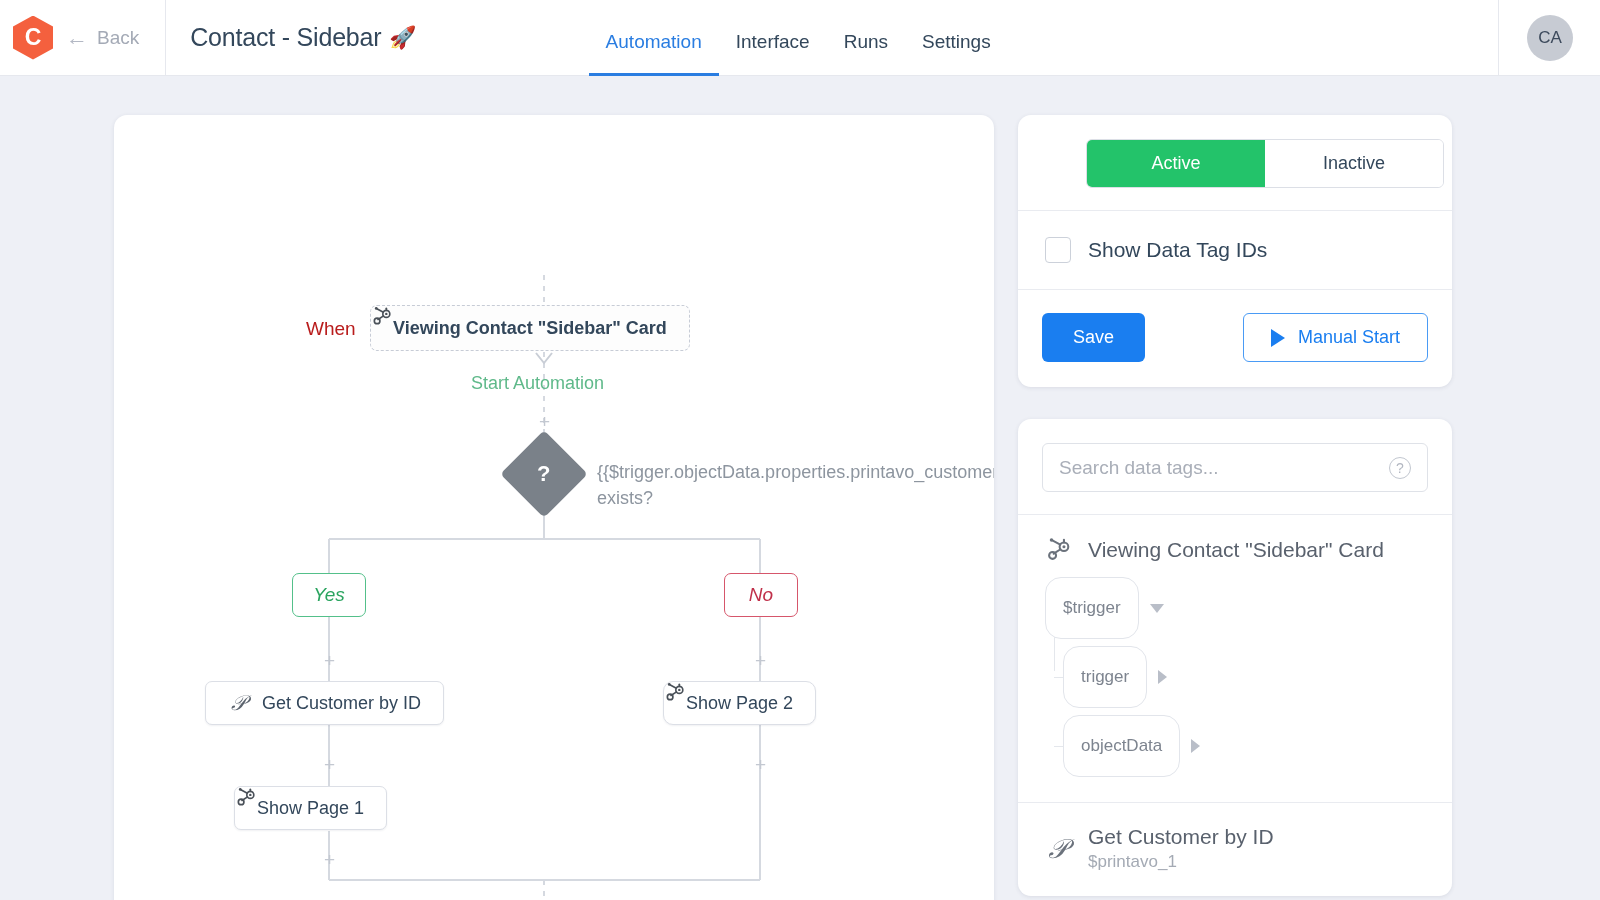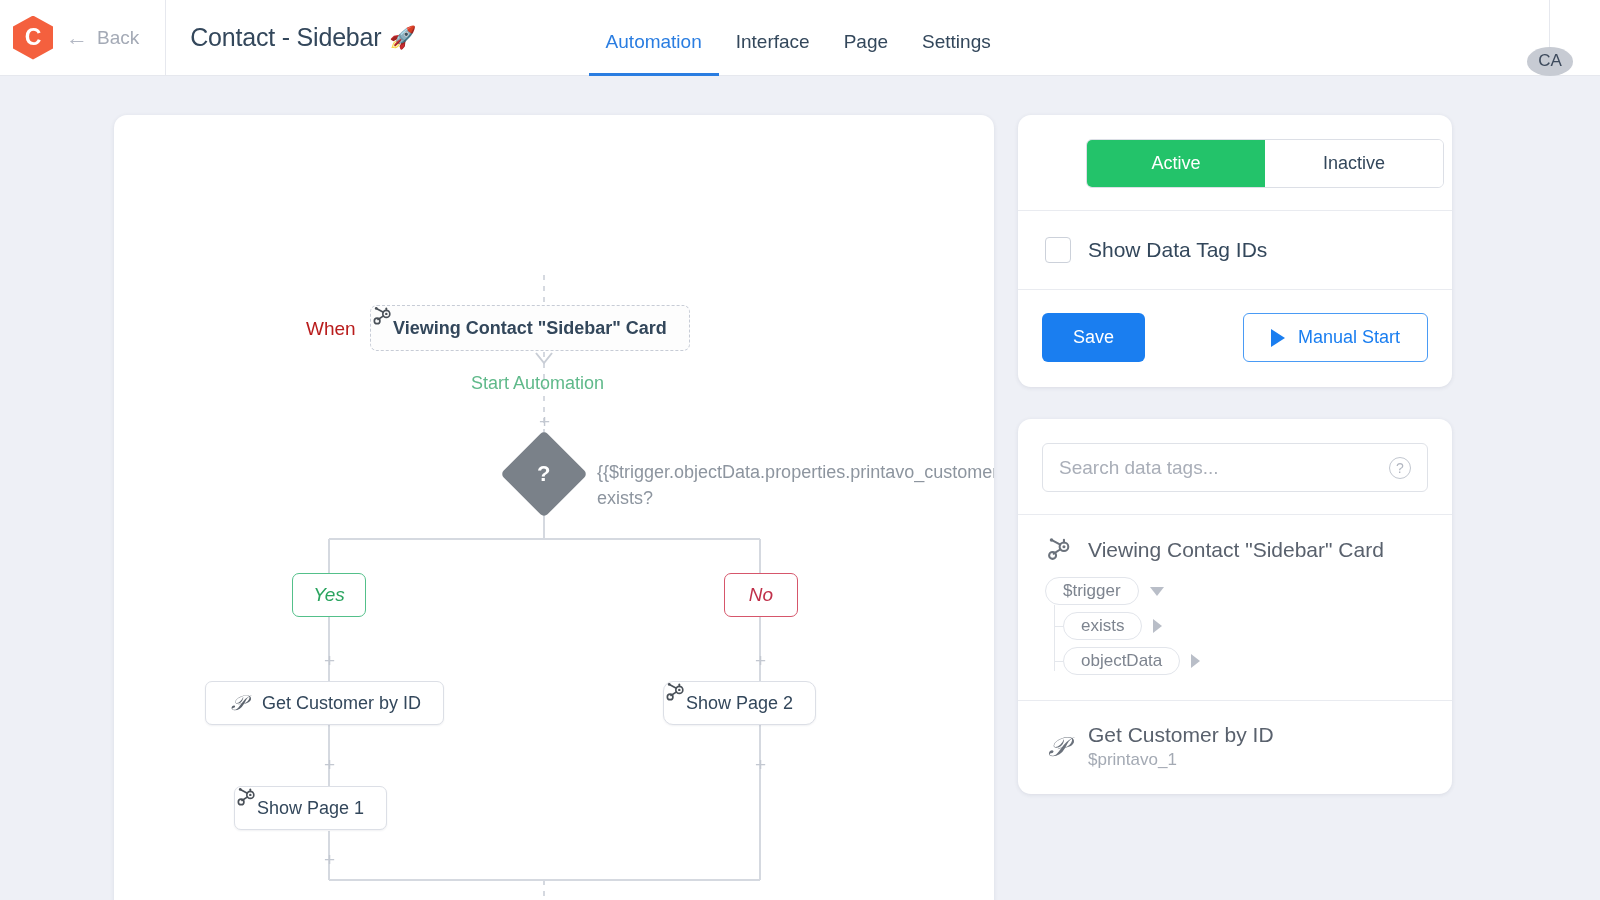--- a/index.html
+++ b/index.html
@@ -46,21 +46,21 @@
 
   .tabs { display: flex; align-items: flex-end; height: 76px; margin-left: 172px; gap: 0; }
   .tab {
     font-size: 19px; color: #33475b; cursor: pointer;
     padding: 0 17px 22px 17px;
     border-bottom: 3px solid transparent;
     line-height: 1;
   }
   .tab.active { color: #2a7de1; border-bottom-color: #2a7de1; }
 
-  .avatar-wrap { margin-left: auto; display: flex; align-items: center; height: 76px; flex-direction: column; }
+  .avatar-wrap { margin-left: auto; display: flex; align-items: center; height: 76px; }
   .avatar-sep { width: 1px; height: 76px; background: #e6e8ee; margin-right: 28px; }
   .avatar {
     width: 46px; height: 46px; border-radius: 50%;
     background: #c7cbd3; color: #3d4a5c;
     display: flex; align-items: center; justify-content: center;
     font-size: 17px; margin-right: 27px; cursor: pointer;
   }
 
   
   .stage { position: absolute; top: 76px; left: 0; width: 1600px; height: 824px; }
@@ -204,21 +204,21 @@
 
   .tag-group { padding: 22px 24px 18px 27px; }
   .tag-head { display: flex; align-items: center; gap: 17px; }
   .tag-head-title { font-size: 21px; color: #59616d; }
   .tag-sub { font-size: 17px; color: #a4aab4; margin-top: 3px; }
 
   .tag-tree { margin-top: 14px; position: relative; }
   .tag-node { display: flex; align-items: center; gap: 11px; margin-bottom: 7px; position: relative; }
   .pill {
     border: 1px solid #e2e5eb; border-radius: 16px;
-    padding: 3px 17px; font-size: 17px; color: #7d848f;
+    padding: 20px 17px; font-size: 17px; color: #7d848f;
     background: #fff; cursor: pointer;
   }
   .tri-down {
     width: 0; height: 0; border-left: 7px solid transparent;
     border-right: 7px solid transparent; border-top: 9px solid #b9bec8;
     cursor: pointer;
   }
   .tri-right {
     width: 0; height: 0; border-top: 7px solid transparent;
     border-bottom: 7px solid transparent; border-left: 9px solid #b9bec8;
@@ -253,21 +253,21 @@
   <div class="title-sep"></div>
 
   <div class="page-title">
     <span>Contact - Sidebar</span>
     <span class="rocket">🚀</span>
   </div>
 
   <div class="tabs">
     <div class="tab active">Automation</div>
     <div class="tab">Interface</div>
-    <div class="tab">Page</div>
+    <div class="tab">Runs</div>
     <div class="tab">Settings</div>
   </div>
 
   <div class="avatar-wrap">
     <div class="avatar-sep"></div>
     <div class="avatar">CA</div>
   </div>
 </div>
 
 <div class="stage">
@@ -420,21 +420,21 @@
       <div class="tag-tree">
         <div class="tree-line"></div>
 
         <div class="tag-node">
           <span class="pill">$trigger</span>
           <span class="tri-down"></span>
         </div>
 
         <div class="tag-node indent-1">
           <span class="tree-stub"></span>
-          <span class="pill">exists</span>
+          <span class="pill">trigger</span>
           <span class="tri-right"></span>
         </div>
 
         <div class="tag-node indent-1">
           <span class="tree-stub"></span>
           <span class="pill">objectData</span>
           <span class="tri-right"></span>
         </div>
       </div>
     </div>

